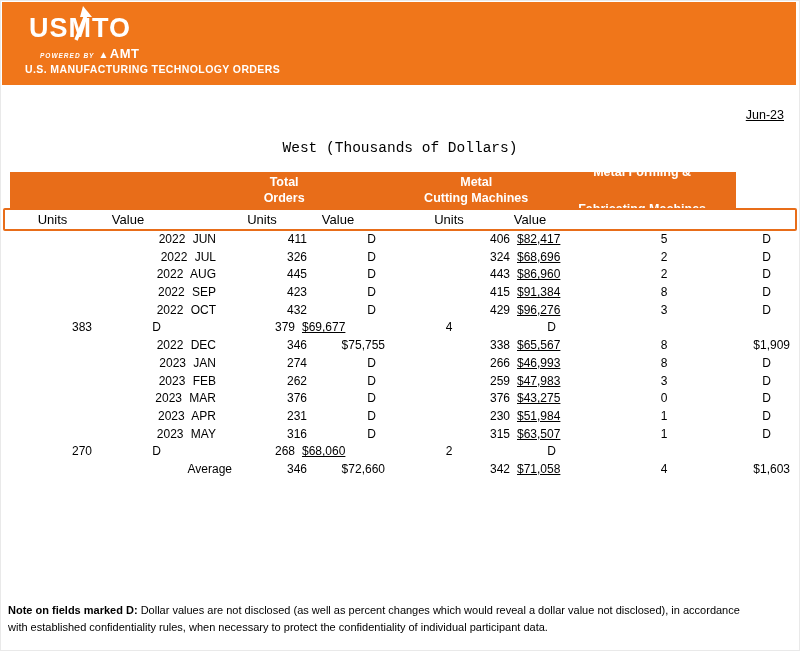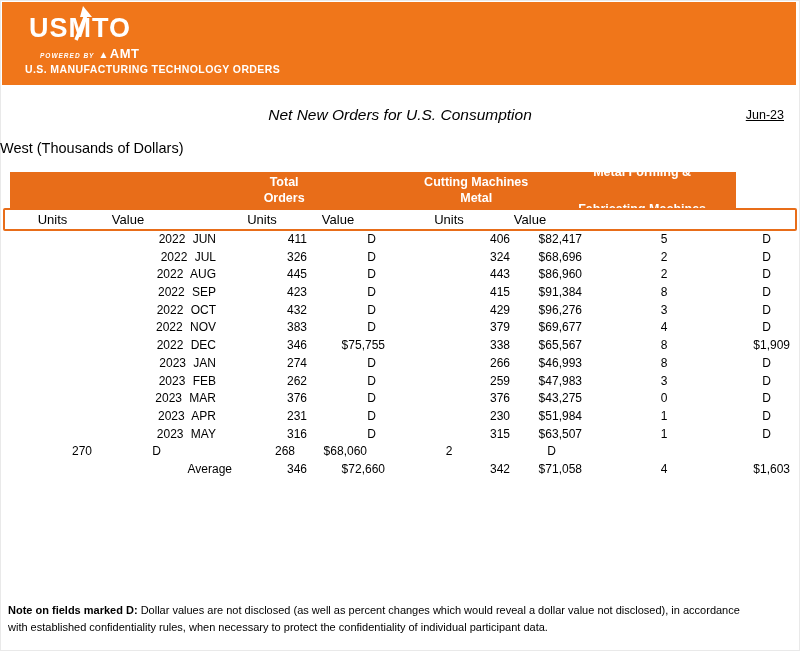--- a/index.html
+++ b/index.html
@@ -14,21 +14,21 @@
   .logo-arrow{position:absolute;left:41px;top:-9px;width:24px;height:37px;}
   .powered{position:absolute;left:38px;top:44px;color:#fff;display:flex;align-items:baseline;gap:4px;}
   .powered-by{font-size:6.5px;font-weight:bold;font-style:italic;letter-spacing:1px;}
   .amt{font-size:13px;font-weight:bold;letter-spacing:.5px;display:inline-flex;align-items:baseline;}
   .amt-glyph{font-size:10px;margin-right:1px;}
   .tagline{position:absolute;left:23px;top:61px;color:#fff;font-size:10.5px;font-weight:bold;letter-spacing:.4px;}
   
   .title-row{position:absolute;left:0;top:104px;width:100%;height:22px;line-height:22px;text-align:center;}
   .report-title{font-style:italic;font-size:15.5px;}
   .report-date{position:absolute;right:16px;top:0;font-size:12.5px;font-style:normal;text-decoration:underline;}
-  .subtitle{position:absolute;left:0;top:140px;width:100%;font-size:14.5px;}
+  .subtitle{position:absolute;left:0;top:140px;width:100%;text-align:center;font-size:14.5px;font-family:Liberation Mono, monospace;}
   
   .band{position:absolute;left:10px;top:172px;width:726px;height:36px;background:var(--accent,#E86D19);
         display:flex;color:#fff;font-size:12.5px;font-weight:bold;line-height:16px;text-align:center;}
   .band .g0{width:210px;}
   .band .g1{width:173px;}
   .band .g2{width:196px;padding-left:40px;box-sizing:border-box;}
   .band .g3{width:203px;gap:21px;}
   .band-cell{display:flex;flex-direction:column;justify-content:center;}
   .head-box{position:absolute;left:3px;top:208px;width:794px;height:23px;box-sizing:border-box;
             border:2px solid var(--accent,#E86D19);border-radius:2px;background:#fff;
@@ -43,21 +43,21 @@
   
   .head-box .c-date{padding-left:35px;}
   .head-box .c-v1{padding-right:22px;}
   .head-box .c-v3{padding-right:13px;}
   
   .row .c-date{text-align:right;padding-right:4px;word-spacing:4px;}
   .row .c-u1{text-align:right;padding-right:8px;}
   .row .c-v1{text-align:right;padding-right:8px;}
   .row .c-v1.d{padding-right:17px;}
   .row .c-u2{text-align:right;padding-right:7px;}
-  .row .c-v2{text-align:right;padding-right:7px;}
+  .row .c-v2{padding-right:7px;text-decoration:underline;}
   .row .c-u3{text-align:center;}
   .row .c-v3{text-align:right;padding-right:5px;}
   .row .c-v3.d{padding-right:24px;}
   .row.avg .c-date{transform:translateX(16px);word-spacing:normal;}
   
   .note{position:absolute;left:8px;top:602px;width:750px;font-size:11px;line-height:1.55;}
   .note b{font-weight:bold;}
 </style>
 </head>
 <body>
@@ -76,34 +76,33 @@
       <span class="powered-by">POWERED BY</span>
       <span class="amt">
         <span class="amt-glyph">▲</span>
         <span>AMT</span>
       </span>
     </div>
     <div class="tagline">U.S. MANUFACTURING TECHNOLOGY ORDERS</div>
   </header>
 
   <div class="title-row">
-    <span class="report-title">Net New Orders for U.S. Consumption</span>
     <span class="report-date">Jun-23</span>
   </div>
   <div class="subtitle">West (Thousands of Dollars)</div>
 
   <div class="band">
     <div class="band-cell g0"></div>
     <div class="band-cell g1">
       <div>Total</div>
       <div>Orders</div>
     </div>
     <div class="band-cell g2">
+      <div>Metal</div>
       <div>Cutting Machines</div>
-      <div>Metal</div>
     </div>
     <div class="band-cell g3">
       <div>Metal Forming &amp;</div>
       <div>Fabricating Machines</div>
     </div>
   </div>
 
   <div class="head-box">
     <span class="c-u1">Units</span>
     <span class="c-v1">Value</span>
@@ -165,21 +164,20 @@
         <span class="c-u1">432</span>
         <span class="c-v1 d">D</span>
         <span class="c-sa"></span>
         <span class="c-u2">429</span>
         <span class="c-v2">$96,276</span>
         <span class="c-sb"></span>
         <span class="c-u3">3</span>
         <span class="c-v3 d">D</span>
       </div>
       <div class="row">
-        <span class="c-date">2022 NOV</span>
         <span class="c-u1">383</span>
         <span class="c-v1 d">D</span>
         <span class="c-sa"></span>
         <span class="c-u2">379</span>
         <span class="c-v2">$69,677</span>
         <span class="c-sb"></span>
         <span class="c-u3">4</span>
         <span class="c-v3 d">D</span>
       </div>
       <div class="row">

